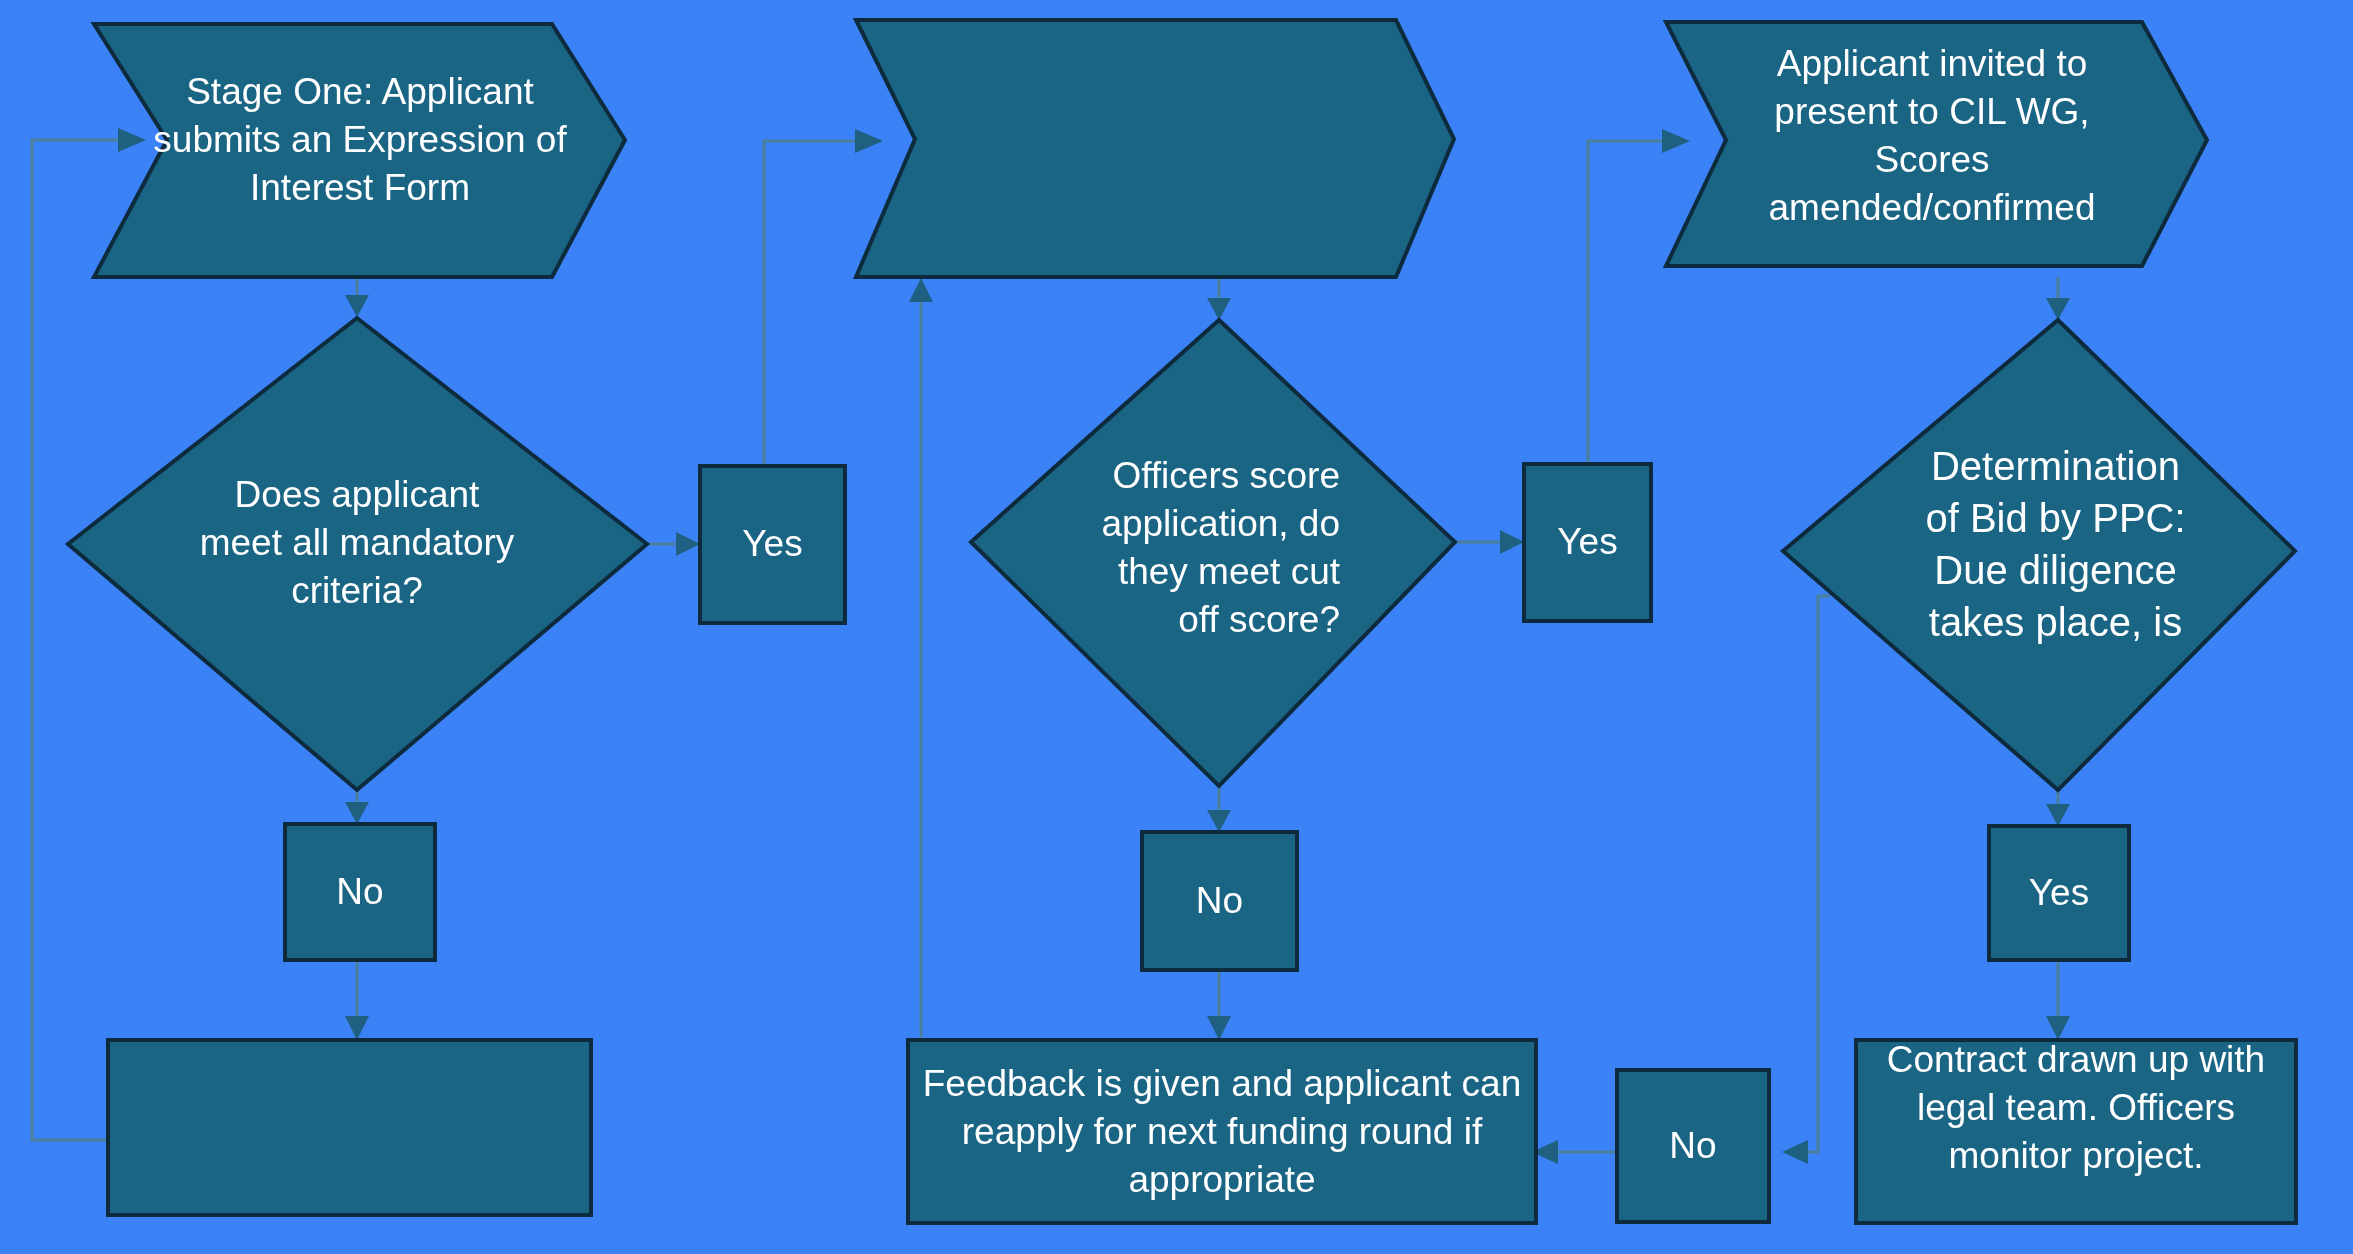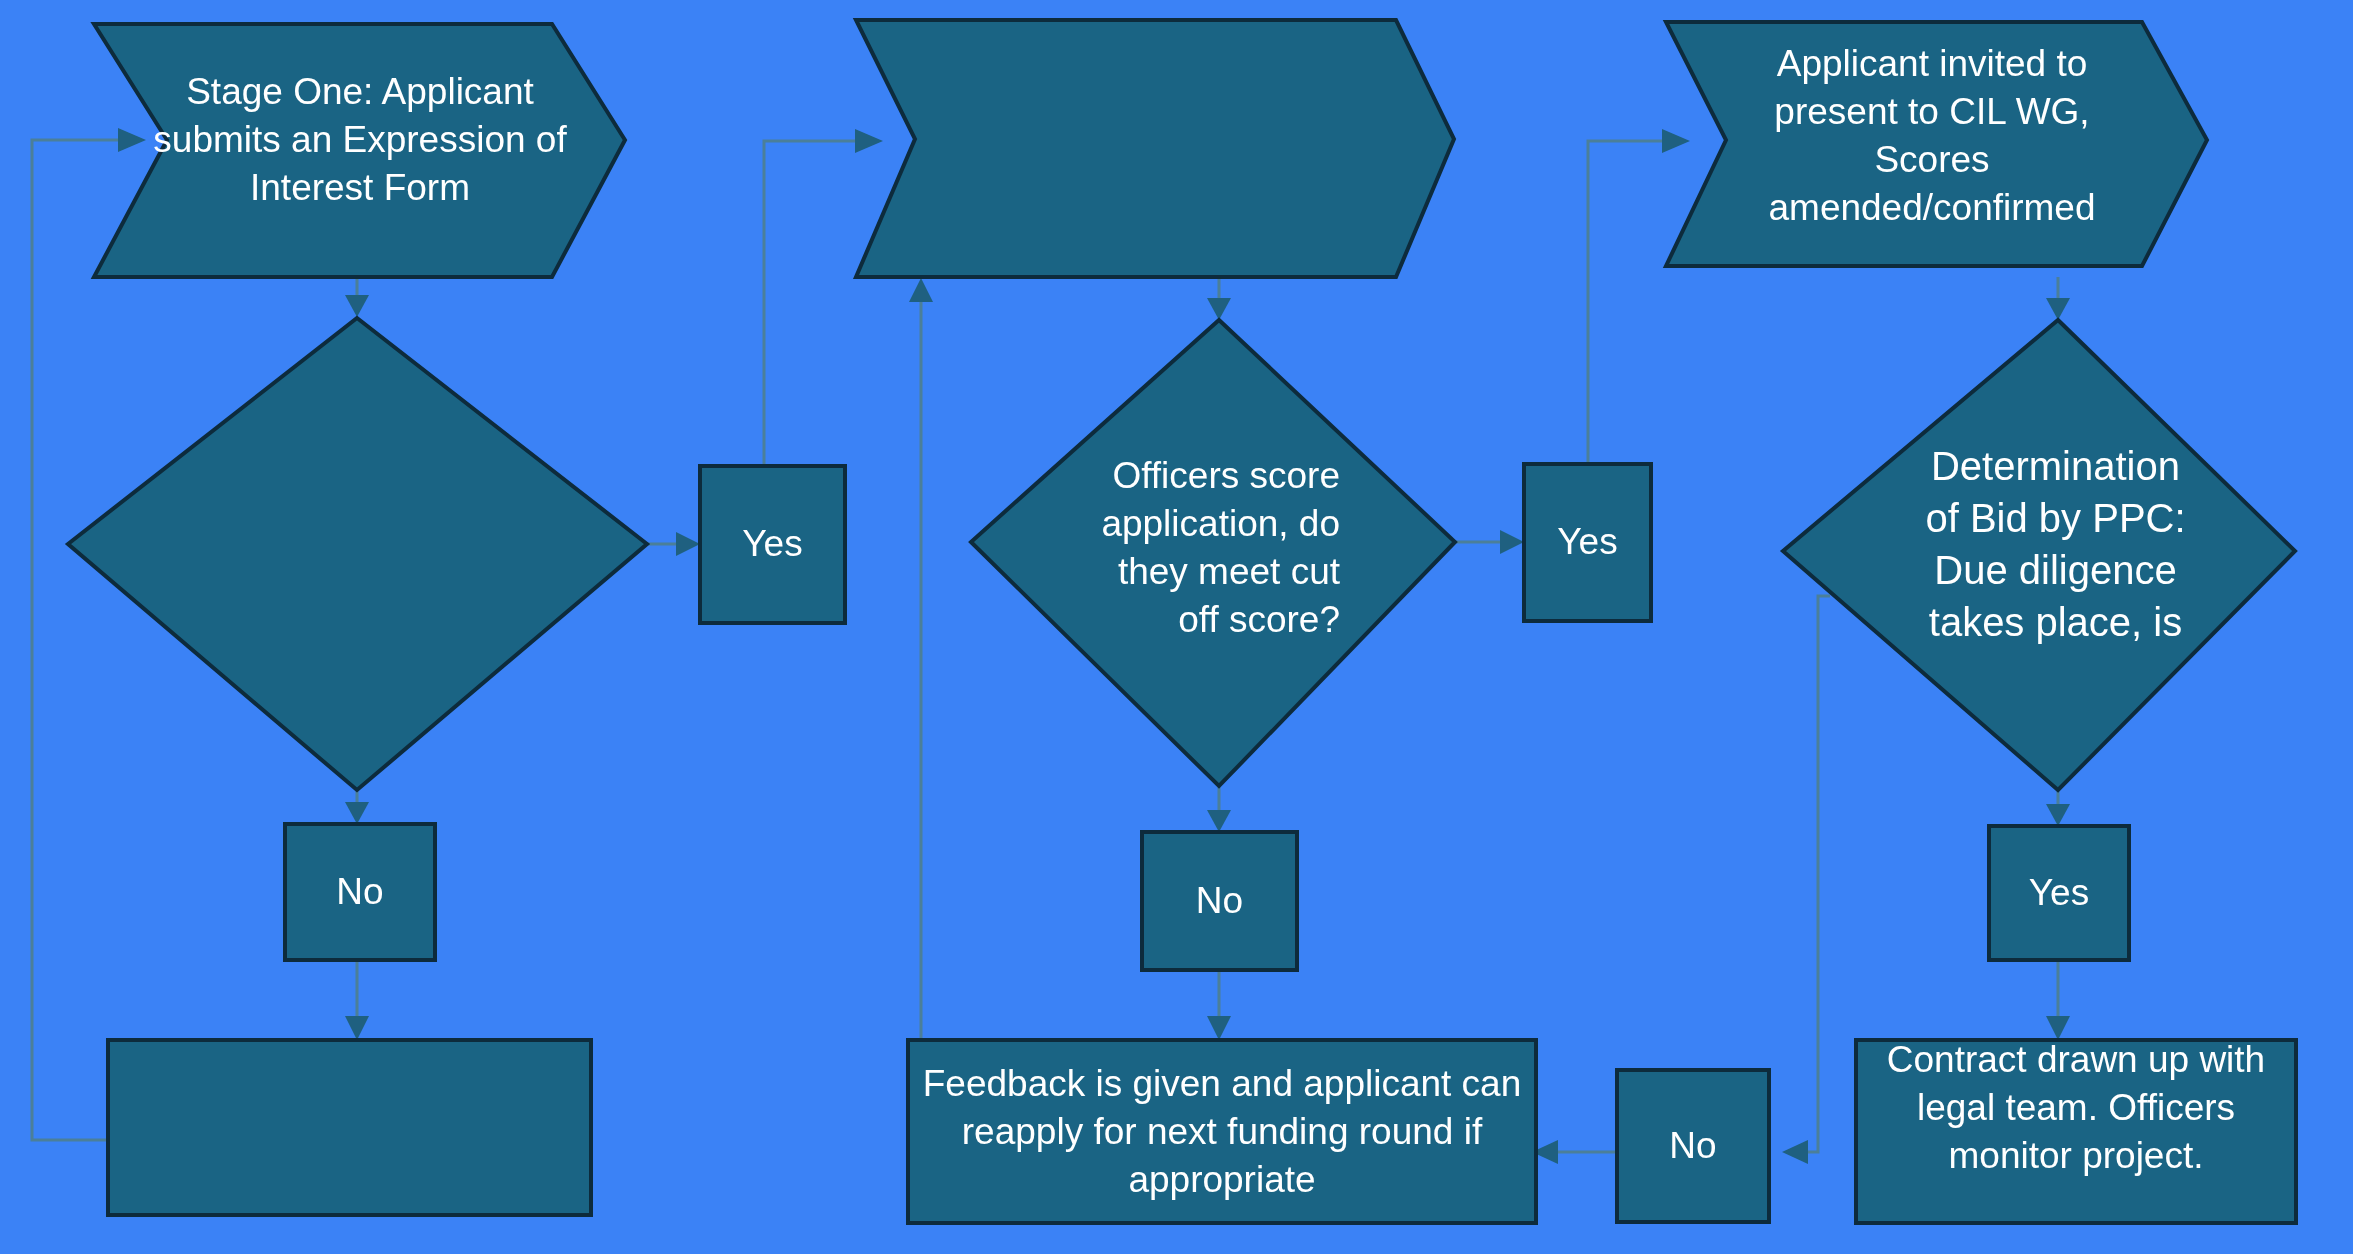--- a/index.html
+++ b/index.html
@@ -152,20 +152,21 @@
 
       <rect class="shape-fill" x="1856" y="1040" width="440" height="183"></rect>
     </g>
   </svg>
 
   <div class="node-text t-chevron" style="left:150px; top:40px; width:420px; height:200px;">Stage One: Applicant submits an Expression of Interest Form</div>
 
 
   <div class="node-text t-chevron" style="left:1737px; top:30px; width:390px; height:212px;text-align:center;">Applicant invited to present to CIL WG, Scores amended/confirmed</div>
 
+  <div class="node-text t-diamond" style="left:192px; top:428px; width:330px; height:230px;">Does applicant meet all mandatory criteria?</div>
 
   <div class="node-text t-diamond" style="left:1080px; top:448px; width:260px; height:200px;text-align:right;">Officers score application, do they meet cut off score?</div>
 
   <div class="node-text t-diamond-sm clip-top" style="left:1913px; top:440px; width:285px; height:218px;">Determination of Bid by PPC: Due diligence takes place, is CIL funding awarded?</div>
 
   <div class="node-text t-small" style="left:700px; top:466px; width:145px; height:157px;">Yes</div>
   <div class="node-text t-small" style="left:1524px; top:464px; width:127px; height:157px;">Yes</div>
   <div class="node-text t-small" style="left:1989px; top:826px; width:140px; height:134px;">Yes</div>
 
   <div class="node-text t-small" style="left:285px; top:824px; width:150px; height:136px;">No</div>

